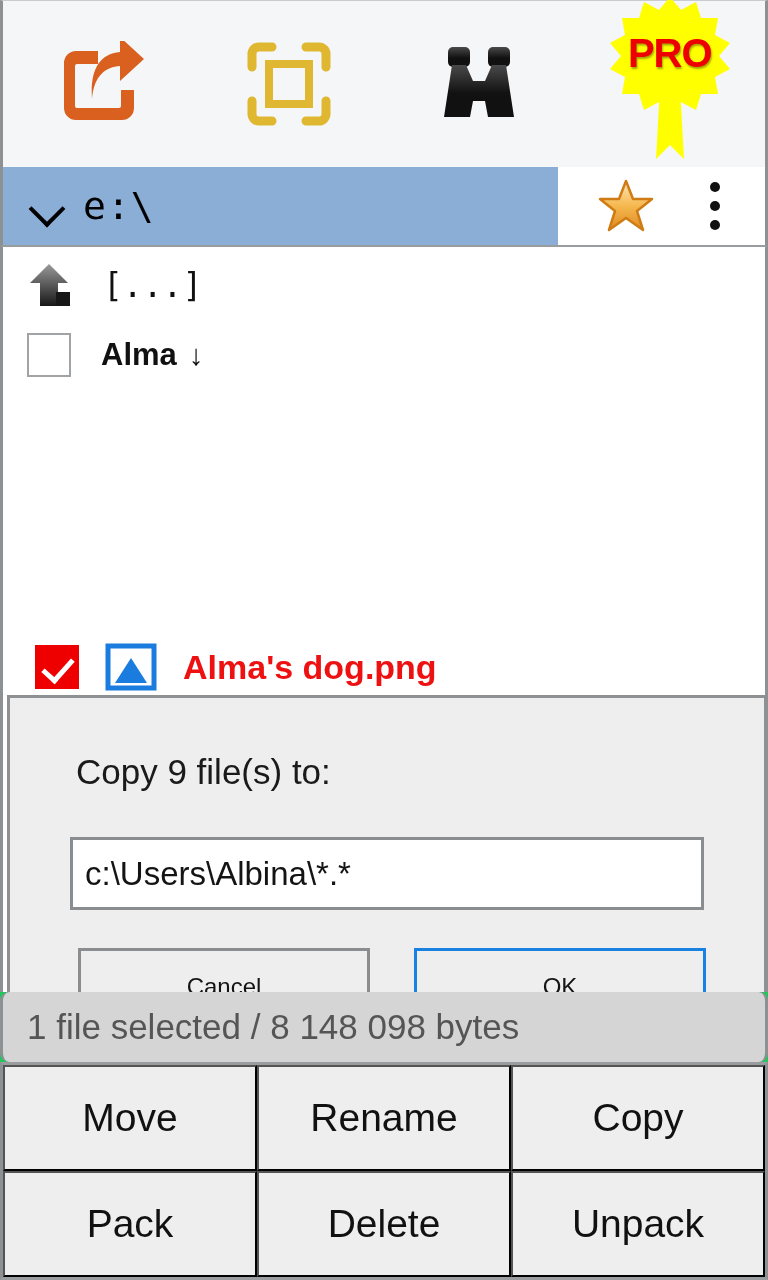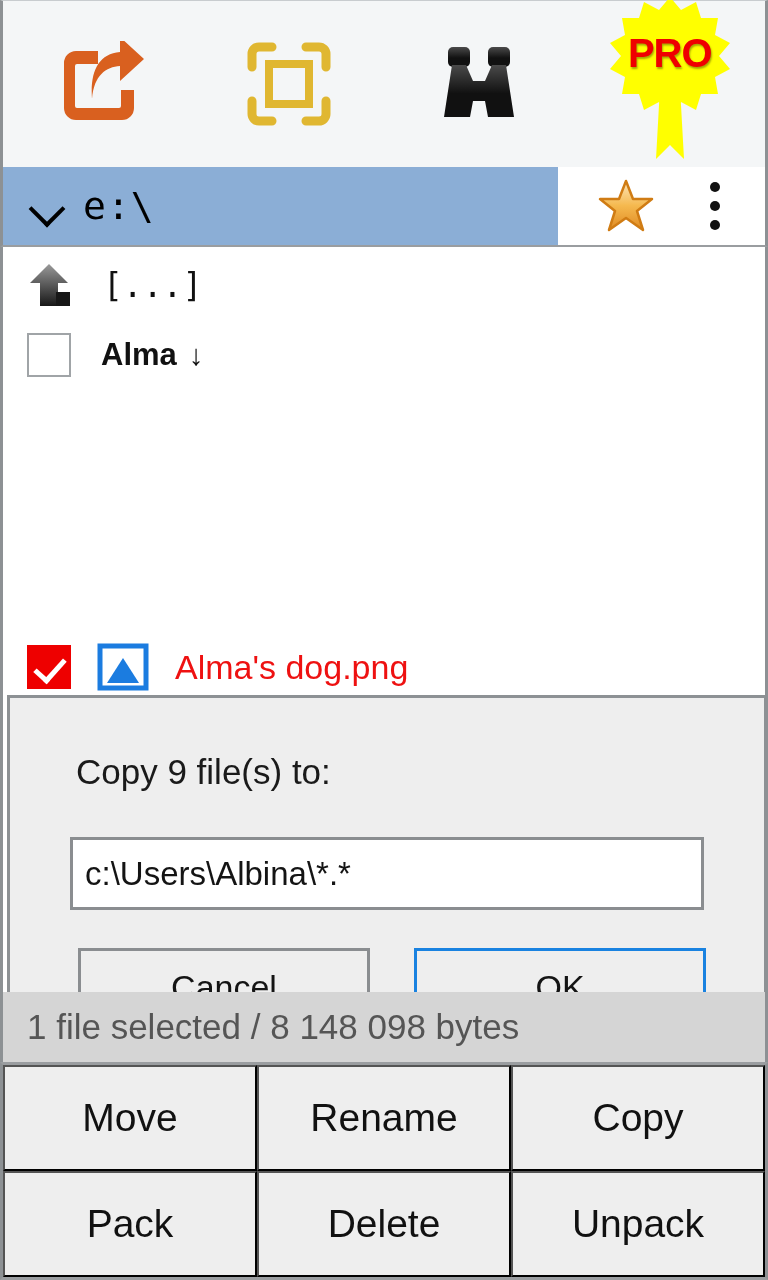--- a/index.html
+++ b/index.html
@@ -168,21 +168,21 @@
   .hdr-name {
     font-family: "Liberation Sans", sans-serif;
     font-weight: bold;
     font-size: 31px;
     color: #111;
     display: flex; align-items: center; gap: 12px;
   }
   .sort-arrow { font-size: 29px; font-weight: bold; }
 
   
-  .file-rows { position: absolute; left: 0; right: 0; top: 140px; }
+  .file-rows { position: absolute; left: 8px; right: 0; top: 140px; font-weight: bold; }
   .frow { padding-left: 24px; }
   .frow-main { display: flex; align-items: center; gap: 26px; height: 56px; }
   .ficon { width: 52px; height: 48px; flex: 0 0 auto; }
   .fname {
     font-family: "Liberation Sans", sans-serif;
     font-size: 34px;
     white-space: nowrap;
   }
   .fname.sel { color: #ee1111; }
   .fname.norm { color: #111; }
@@ -224,35 +224,36 @@
   .dlg-buttons {
     display: flex;
     gap: 44px;
     padding: 38px 0 0 68px;
   }
   .dlg-btn {
     width: 292px; height: 78px;
     background: #eeeeee;
     border: 3px solid #8a8d90;
     font-family: "Liberation Sans", sans-serif;
-    font-size: 34px;
+    font-size: 24px;
     color: #141414;
     cursor: pointer;
   }
   .dlg-btn.primary { border-color: #1982e0; }
 
   
   .statusbar {
     flex: 0 0 70px;
     height: 70px;
     background: #d5d5d5;
     border-left: 3px solid #8d9194;
     border-right: 3px solid #8d9194;
     display: flex; align-items: center;
     padding-left: 24px;
+    border-radius: 9px;
   }
   .status-text {
     font-family: "Liberation Sans", sans-serif;
     font-size: 35px;
     color: #555555;
   }
 
   
   .btngrid {
     flex: 0 0 218px;

